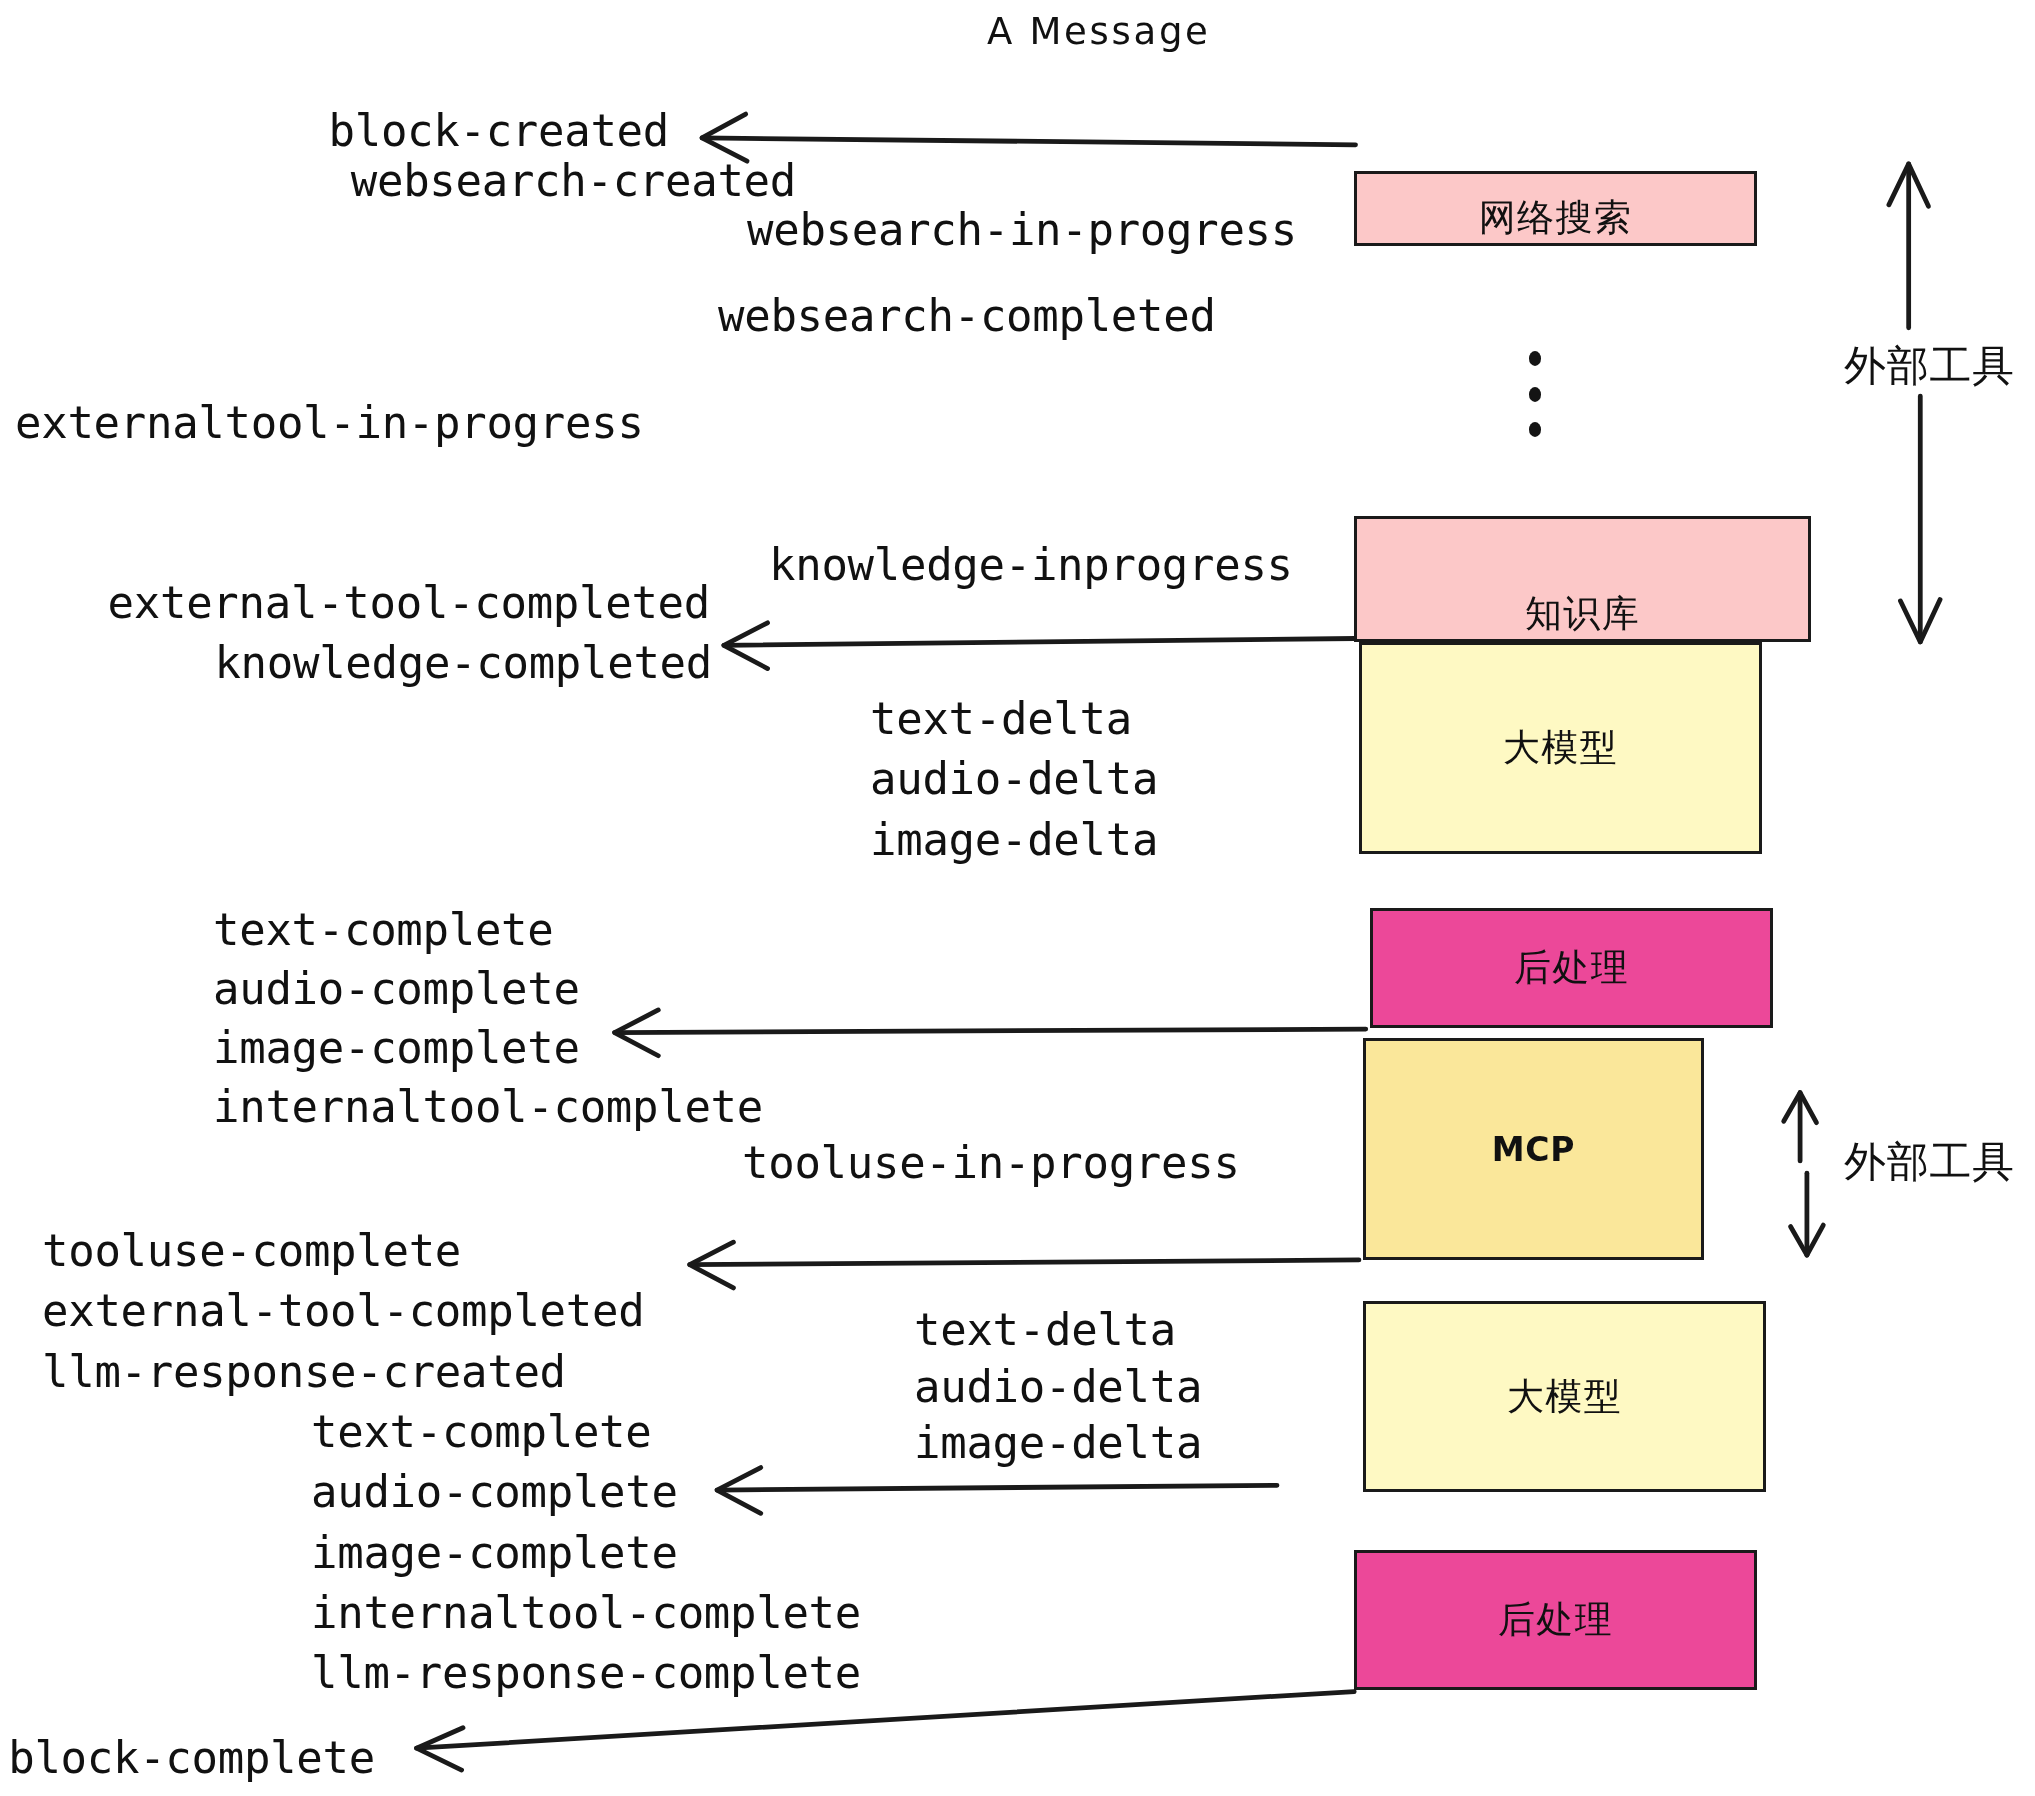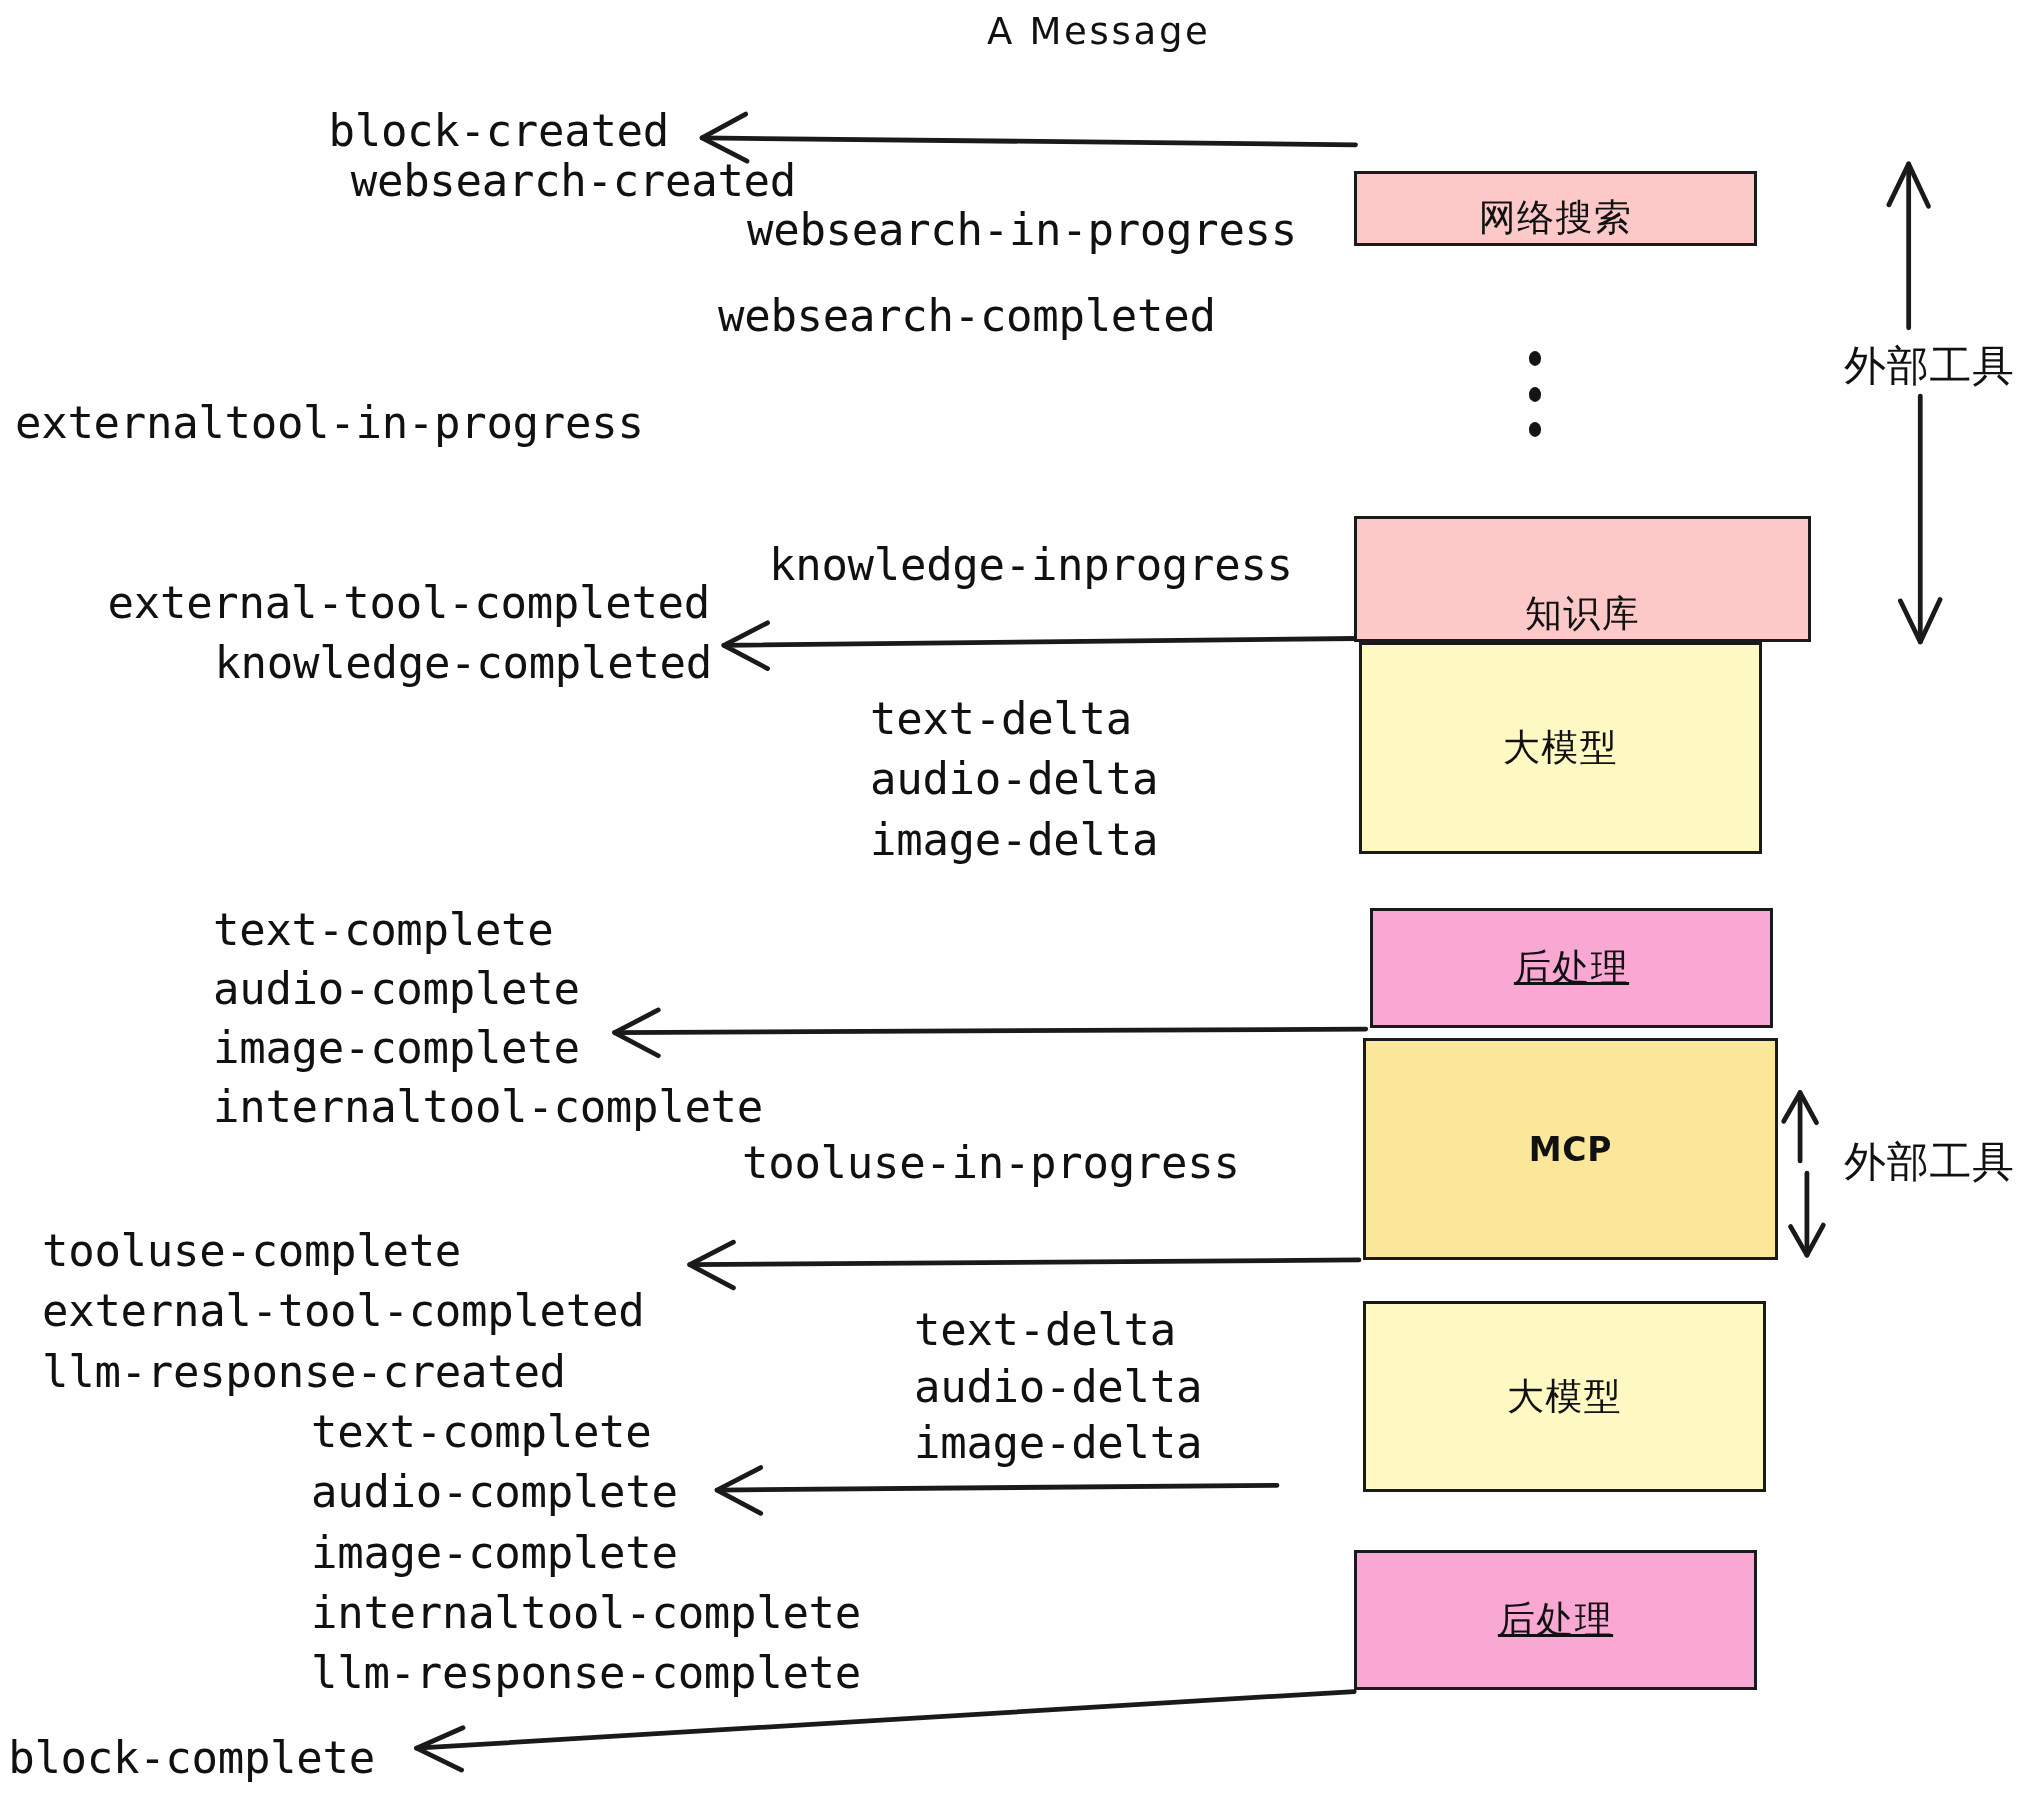--- a/index.html
+++ b/index.html
@@ -46,21 +46,21 @@
     justify-content:center;
     font-family:"DejaVu Sans","Liberation Sans",sans-serif;
     font-size:37px;
     font-weight:400;
     color:#111;
     letter-spacing:1.4px;
   }
   .box.pink  { background:#FCC8C8;align-items:flex-end; }
   .box.green { background:#fef9c3; }
   .box.yellow{ background:#FAE79A; font-family:"DejaVu Sans","Liberation Sans",sans-serif; font-weight:700; font-size:33px; letter-spacing:0.7px;}
-  .box.white { background:#f9a8d4;text-decoration:underline; }
+  .box.white { background:#ec4899; }
   
   .dots{ position:absolute; display:flex; flex-direction:column; align-items:center; }
   .dots i{
     display:block;
     width:12.3px;height:15px;
     border-radius:50%;
     background:#141414;
     margin:10.2px 0;
   }
   
@@ -150,21 +150,21 @@
   </div>
 
   <div class="box green" style="left:1359px; top:642px;  width:403px; height:212px;">
     <span>大模型</span>
   </div>
 
   <div class="box white" style="left:1370px; top:908px; width:403px; height:120px;">
     <span>后处理</span>
   </div>
 
-  <div class="box yellow" style="left:1363px; top:1038px; width:415px; height:222px;">
+  <div class="box yellow" style="left:1363px; top:1038px; width:341px; height:222px;">
     <span>MCP</span>
   </div>
 
   <div class="box green" style="left:1363px; top:1301px; width:403px; height:191px;">
     <span>大模型</span>
   </div>
 
   <div class="box white" style="left:1354px; top:1550px; width:403px; height:140px;">
     <span>后处理</span>
   </div>

